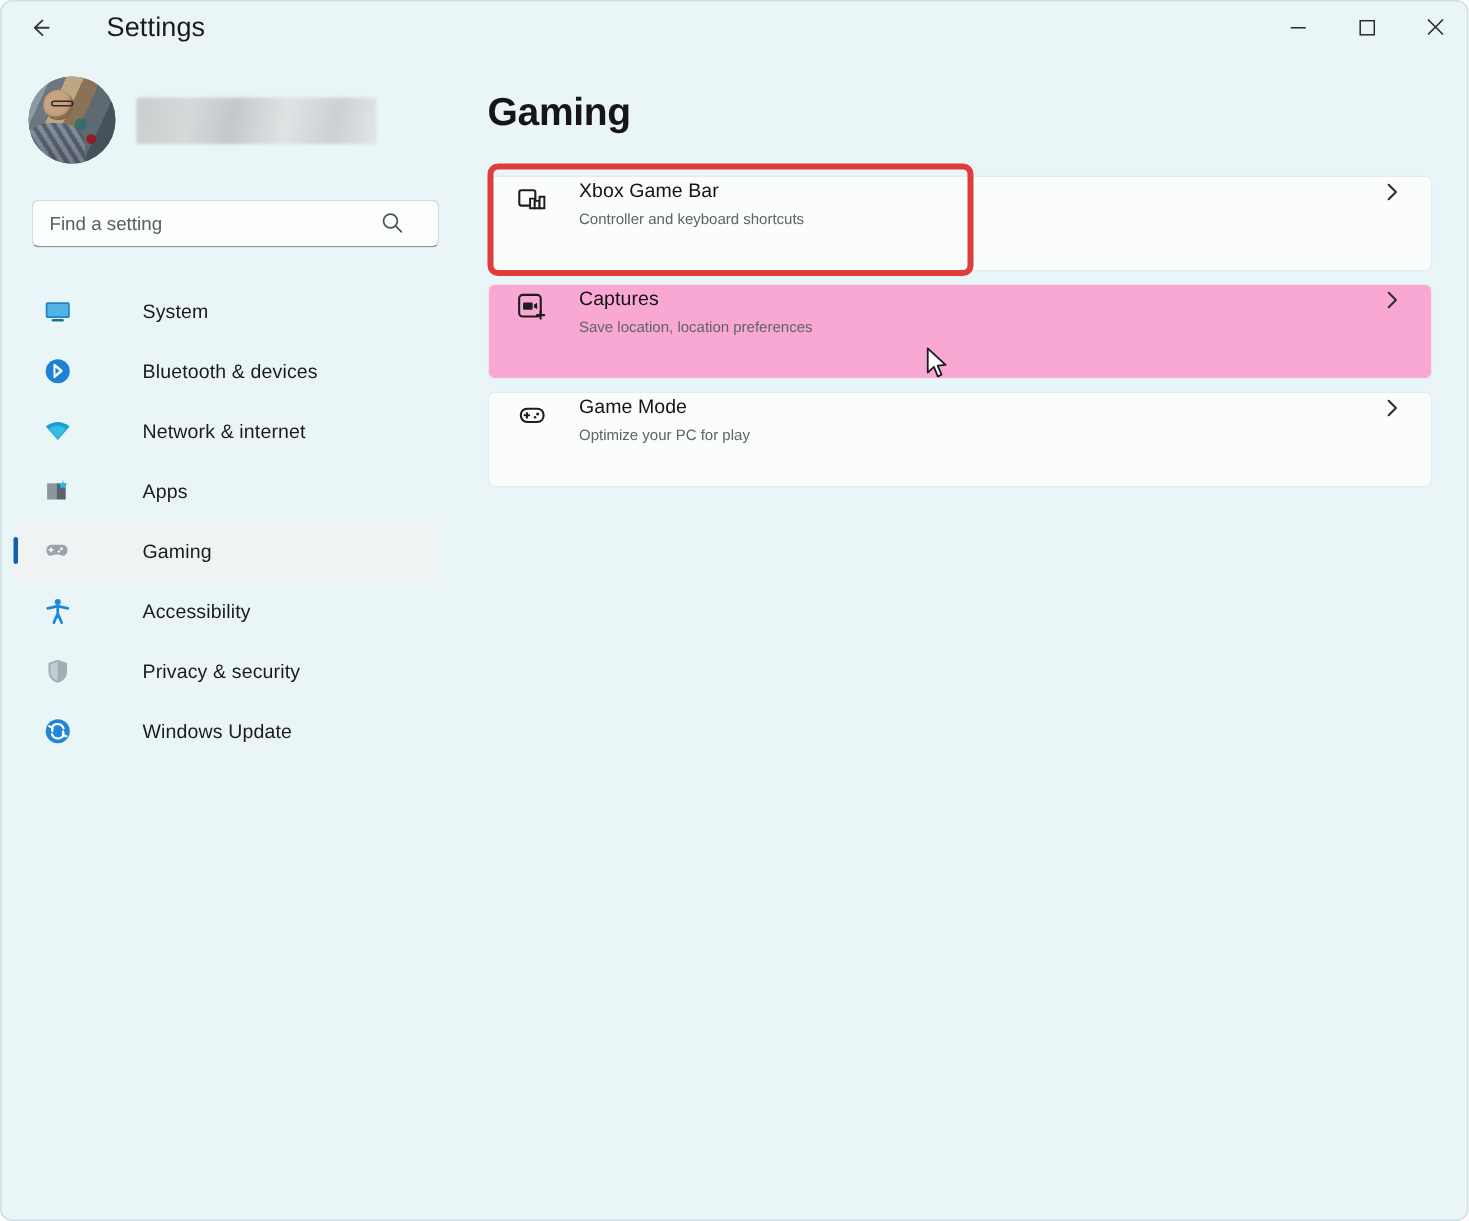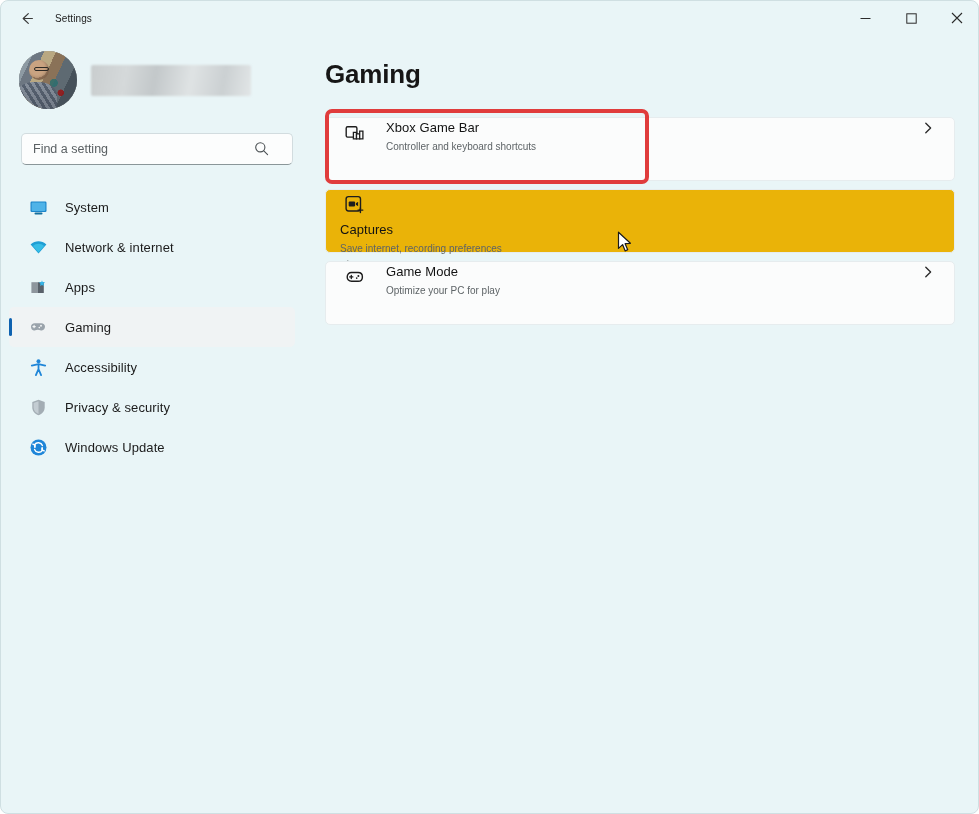--- a/index.html
+++ b/index.html
@@ -32,23 +32,23 @@
   }
   #back-btn {
     width: 36px; height: 30px;
     margin-left: 8px;
     display: flex; align-items: center; justify-content: center;
     border-radius: 4px;
     cursor: default;
   }
   #back-btn svg { display: block; }
   #window-title {
-    font-size: 10px;
+    font-size: 18px;
     color: #1b1b1b;
-    margin-left: 10px;
+    margin-left: 26px;
     letter-spacing: .1px;
   }
   #wincontrols {
     position: absolute;
     right: 0; top: 0;
     height: 34px;
     display: flex;
   }
   .wc {
     width: 46px; height: 34px;
@@ -149,20 +149,21 @@
   #navlist { margin-top: 22px; }
   .nav-item {
     position: relative;
     height: 40px;
     margin: 0 16px 0 8px;
     border-radius: 5px;
     display: flex;
     align-items: center;
     padding-left: 18px;
     cursor: default;
+    gap: 30px;
   }
   .nav-item.selected { background: #f0f3f4; }
   .nav-item .pill {
     position: absolute;
     left: 0; top: 11px;
     width: 3px; height: 18px;
     border-radius: 2px;
     background: #0f62b0;
     display: none;
   }
@@ -204,21 +205,21 @@
     height: 64px;
     background: #fbfcfc;
     border: 1px solid #e6ecee;
     border-radius: 5px;
     margin-bottom: 8px;
     display: flex;
     align-items: flex-start;
     padding: 0 16px 0 14px;
     cursor: default;
   }
-  .card.hovered { background: #eab308; flex-direction: column; }
+  .card.hovered { background: #f9a8d4; }
   .card-icon {
     width: 30px; height: 30px;
     flex: none;
     display: flex; align-items: center; justify-content: center;
     margin-right: 16px;
     color: #1c1c1c;
   }
   .card-text { flex: 1 1 auto; }
   .card-title {
     font-size: 13px;
@@ -325,20 +326,30 @@
         <span class="nav-icon">
           <svg width="19" height="19" viewBox="0 0 19 19">
             <rect x="1.5" y="3.5" width="16" height="10.5" rx="1.2" fill="#1b84c9"></rect>
             <rect x="2.6" y="4.6" width="13.8" height="8.3" rx="0.8" fill="#4fb3e8"></rect>
             <rect x="5.5" y="14.6" width="8" height="1.8" rx="0.9" fill="#156f9e"></rect>
           </svg>
         </span>
         <span class="nav-label">System</span>
       </div>
 
+      <div class="nav-item">
+
+        <span class="nav-icon">
+          <svg width="19" height="19" viewBox="0 0 19 19">
+            <circle cx="9.5" cy="9.5" r="8" fill="#1b82d6"></circle>
+            <path d="M7.3 5.6 12 9.5l-4.7 3.9V5.1l4.7 3.9-4.7 3.9" fill="none" stroke="#fff" stroke-width="1.3" stroke-linejoin="round"></path>
+          </svg>
+        </span>
+        <span class="nav-label">Bluetooth &amp; devices</span>
+      </div>
 
       <div class="nav-item">
 
         <span class="nav-icon">
           <svg width="19" height="19" viewBox="0 0 19 19">
             <path d="M1.6 6.4C4 4.3 6.7 3.3 9.5 3.3s5.5 1 7.9 3.1L9.5 15.4 1.6 6.4Z" fill="#1f9ed4"></path>
             <path d="M3.9 7.9C5.6 6.5 7.5 5.8 9.5 5.8s3.9.7 5.6 2.1L9.5 14.6 3.9 7.9Z" fill="#36bde6"></path>
           </svg>
         </span>
         <span class="nav-label">Network &amp; internet</span>
@@ -439,21 +450,21 @@
         <span class="card-icon">
           <svg width="24" height="24" viewBox="0 0 24 24">
             <rect x="3.1" y="3.6" width="14.4" height="14.4" rx="2.4" fill="none" stroke="#1d1d1d" stroke-width="1.4"></rect>
             <path d="M6.6 8.6h4.6c.5 0 .9.4.9.9v3.1c0 .5-.4.9-.9.9H6.6c-.5 0-.9-.4-.9-.9V9.5c0-.5.4-.9.9-.9Z" fill="#1d1d1d"></path>
             <path d="M12.9 10.2l2.2-1.4v4.4l-2.2-1.4z" fill="#1d1d1d"></path>
             <path d="M17.4 14.7v4.8M15 17.1h4.8" fill="none" stroke="#1d1d1d" stroke-width="1.4" stroke-linecap="round"></path>
           </svg>
         </span>
         <span class="card-text">
           <span class="card-title">Captures</span><br>
-          <span class="card-sub">Save internet, recording preferences</span>
+          <span class="card-sub">Save location, location preferences</span>
         </span>
         <span class="card-chevron">
           <svg width="14" height="14" viewBox="0 0 14 14">
             <path d="M4.8 2.2 9.6 7l-4.8 4.8" fill="none" stroke="#2a2a2a" stroke-width="1.35" stroke-linecap="round" stroke-linejoin="round"></path>
           </svg>
         </span>
       </div>
 
       <div class="card">
         <span class="card-icon">

